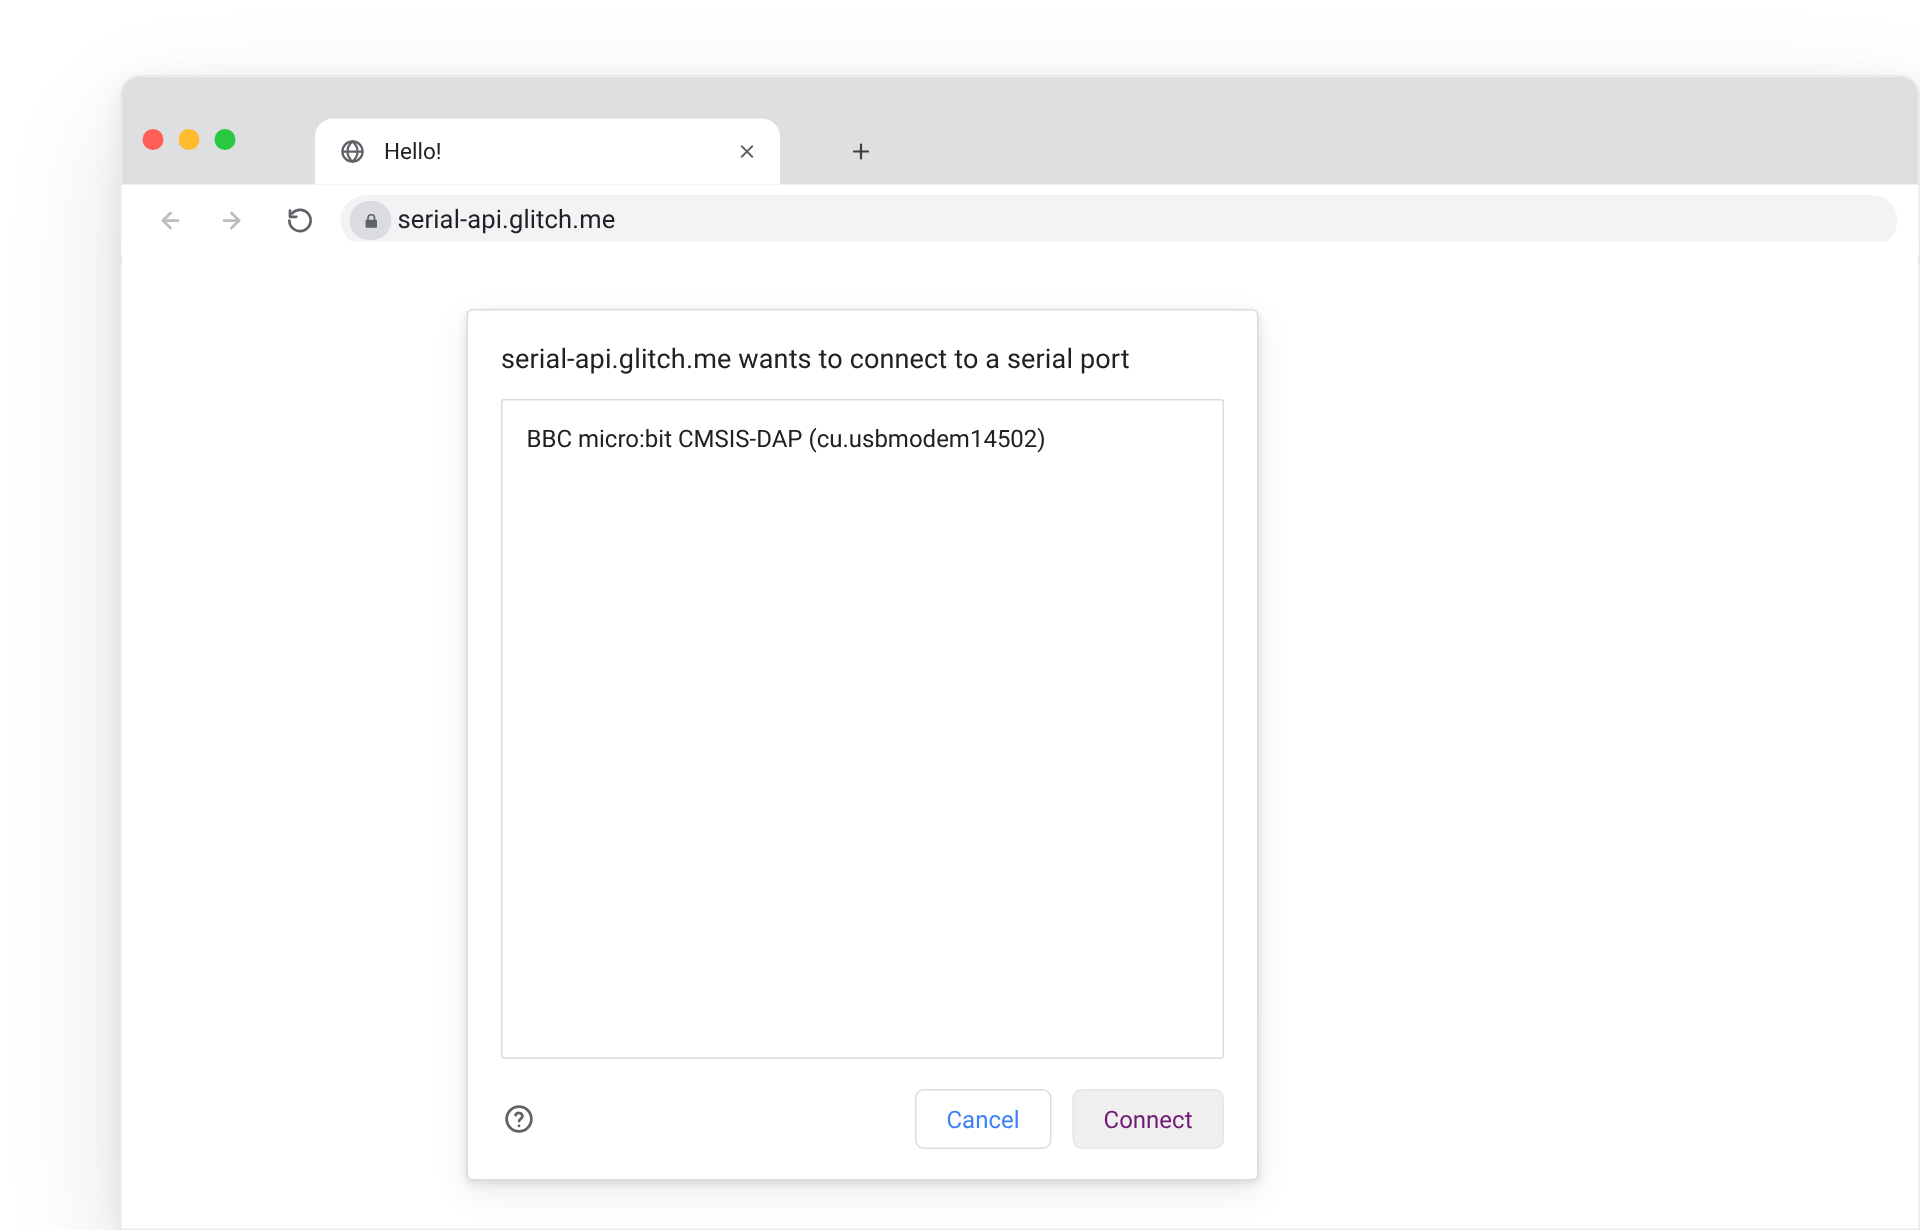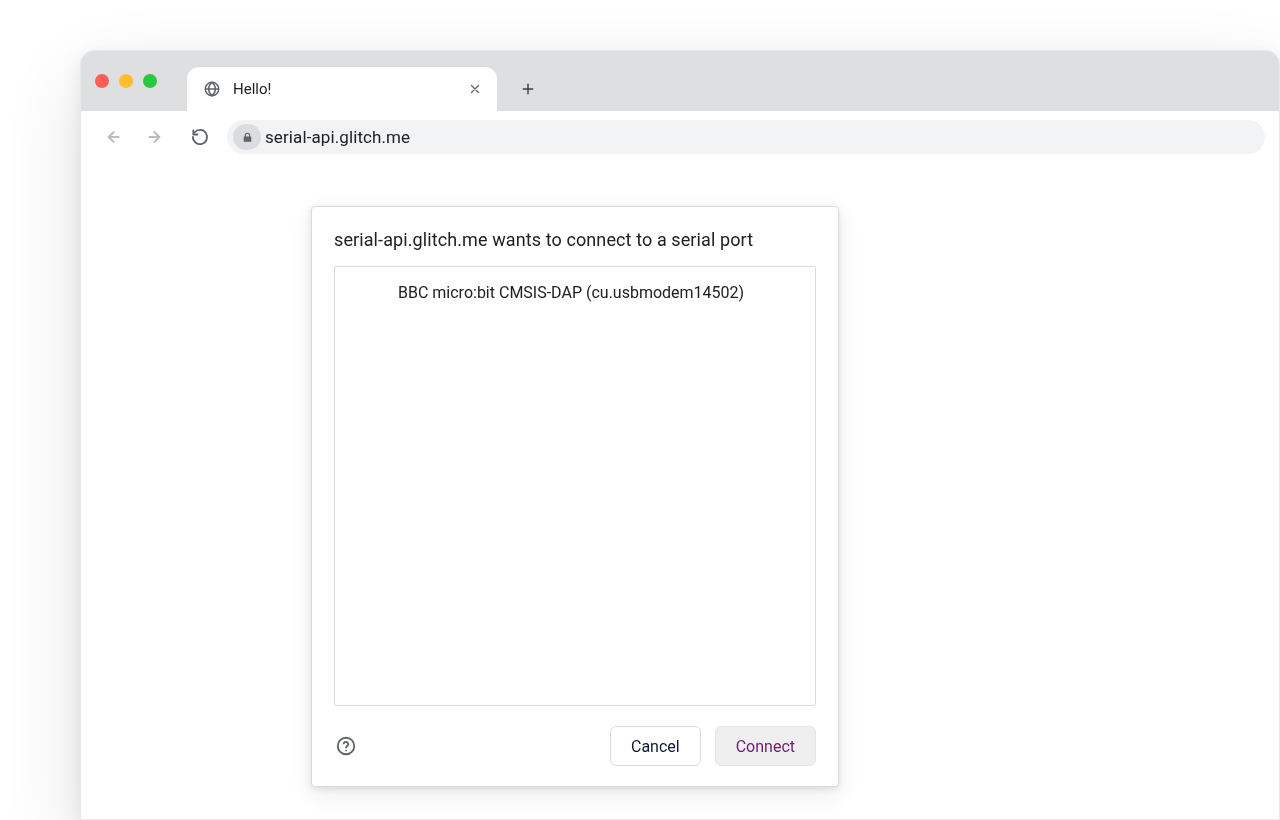--- a/index.html
+++ b/index.html
@@ -15,26 +15,27 @@
     left: 80px; top: 50px; right: 0; bottom: 0;
     border-radius: 14px 14px 0 0;
     background: #fff;
     box-shadow: 0 30px 80px rgba(0,0,0,0.12), 0 6px 20px rgba(0,0,0,0.08);
     overflow: hidden;
     border: 1px solid #e9e9e9;
   }
 
   
   .tabstrip {
-    height: 60px;
+    height: 72px;
     background: #dedfe1;
     display: flex;
     align-items: flex-end;
     padding: 0 0 0 14px;
     position: relative;
+    gap: 23px;
   }
   .traffic { display: flex; gap: 10px; align-items: center; height: 60px; margin-right: 30px; }
   .dot { width: 14px; height: 14px; border-radius: 50%; }
   .dot.red { background: #ff5f57; }
   .dot.yellow { background: #febc2e; }
   .dot.green { background: #28c840; }
 
   .tab {
     position: relative;
     height: 44px;
@@ -54,21 +55,21 @@
   }
   .newtab {
     width: 34px; height: 34px; margin-left: 14px; margin-bottom: 5px;
     display:flex; align-items:center; justify-content:center;
     border-radius: 50%; color:#3c4043; cursor:pointer;
   }
   .newtab svg { width: 16px; height:16px; }
 
   
   .toolbar {
-    height: 54px; background: #fff; border-bottom: 2px solid #8b5cf6;
+    height: 54px; background: #fff; border-bottom: 6px solid #8b5cf6;
     display: flex; align-items: center; padding: 0 14px; gap: 10px;
   }
   .nav-btn {
     width: 34px; height: 34px; display:flex; align-items:center; justify-content:center;
     color:#5f6368; border-radius:50%; cursor:pointer;
   }
   .nav-btn.disabled { color:#bdbdbd; cursor:default; }
   .omnibox {
     flex: 1; height: 34px; background: #f1f3f4; border-radius: 17px;
     display:flex; align-items:center; padding: 0 6px 0 6px; gap: 4px;
@@ -102,36 +103,36 @@
     font-size: 18px; color:#202124; margin-bottom: 16px; letter-spacing: .1px;
   }
   .device-list {
     border: 1px solid #d9dbde; border-radius: 2px;
     height: 440px;
     padding: 14px 16px;
     overflow: auto;
     margin-bottom: 20px;
   }
   .device-item {
-    font-size: 16px; color:#202124; padding: 2px 0; cursor: pointer; margin-left: 47px;
+    font-size: 16px; color:#202124; padding: 2px 0; cursor: pointer;
   }
   .dialog-footer {
     display:flex; align-items:center; gap: 14px;
   }
   .help {
     width: 24px; height:24px; color:#5f6368; display:flex; align-items:center; justify-content:center; cursor:pointer;
   }
   .spacer { flex:1; }
   .btn {
     height: 40px; padding: 0 20px; font-size: 16px; border-radius: 6px;
     display:flex; align-items:center; justify-content:center; cursor:pointer;
     user-select:none;
   }
   .btn-cancel {
-    background:#fff; color:#0f172a; border:1px solid #dadce0;
+    background:#fff; color:#3b82f6; border:1px solid #dadce0;
   }
   .btn-connect {
     background:#efefef; color:#701a75; border:1px solid #e5e5e5; cursor:default;
   }
 
   svg { display:block; }
 </style>
 </head>
 <body>
 

